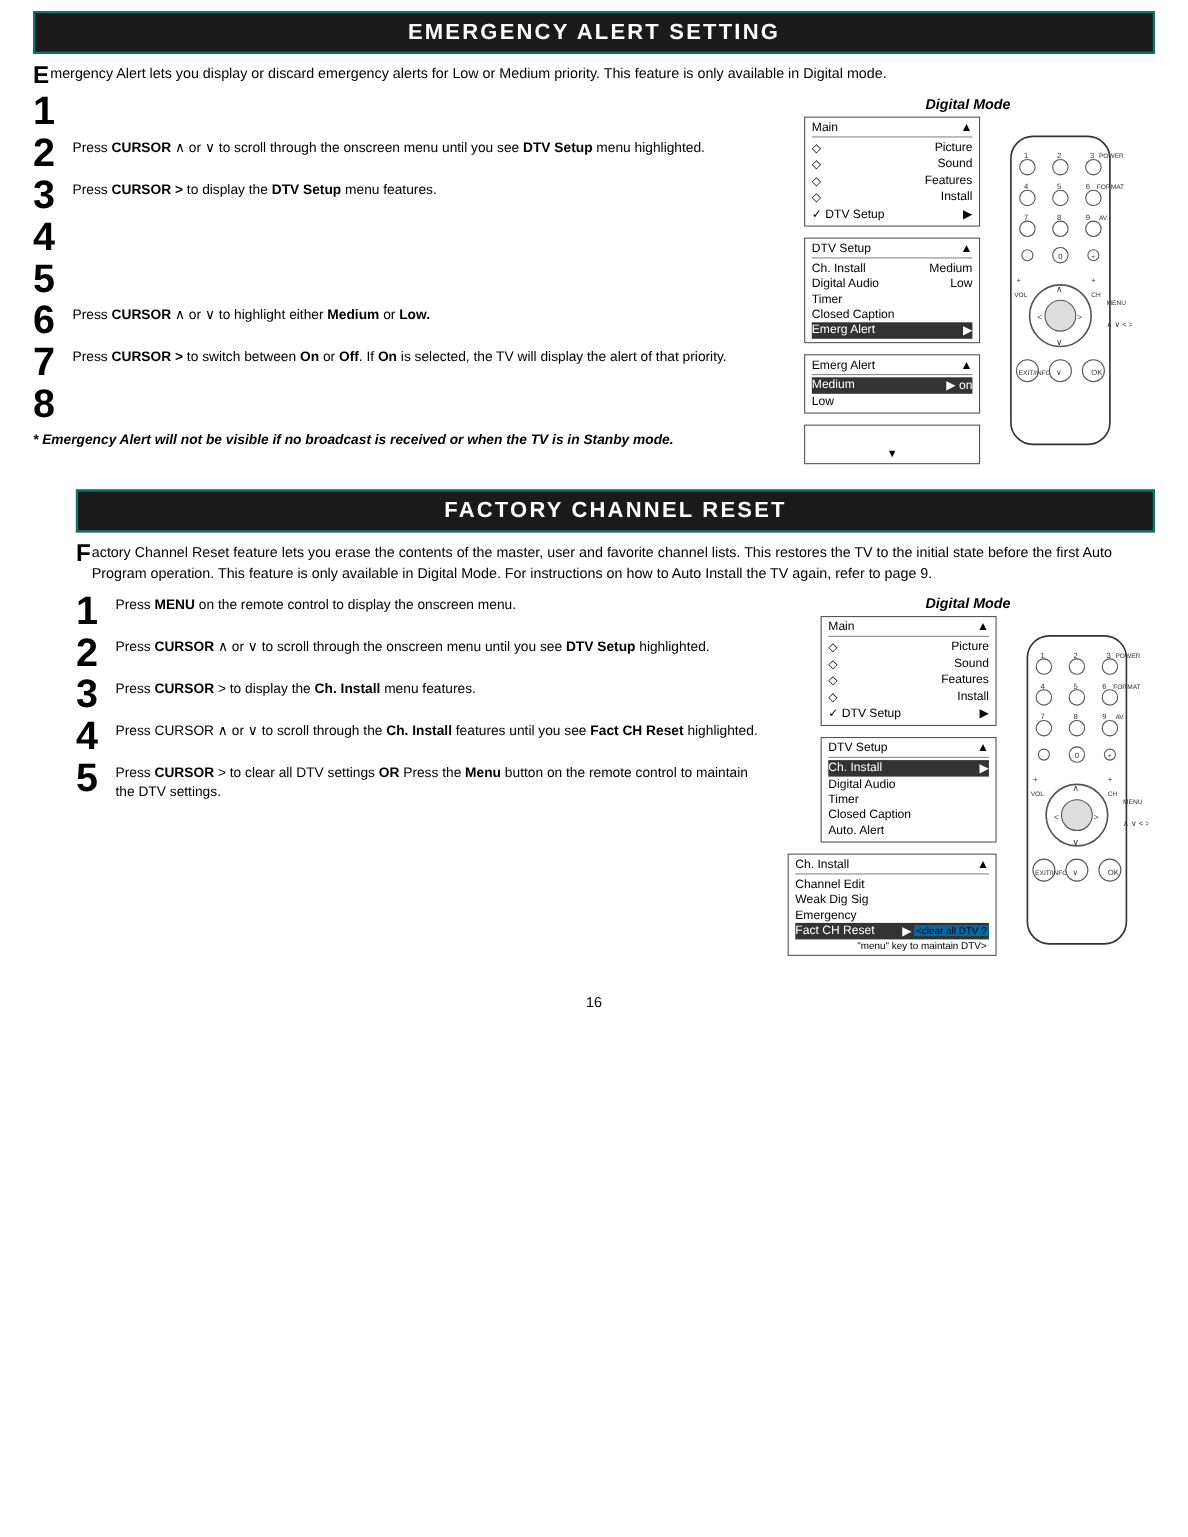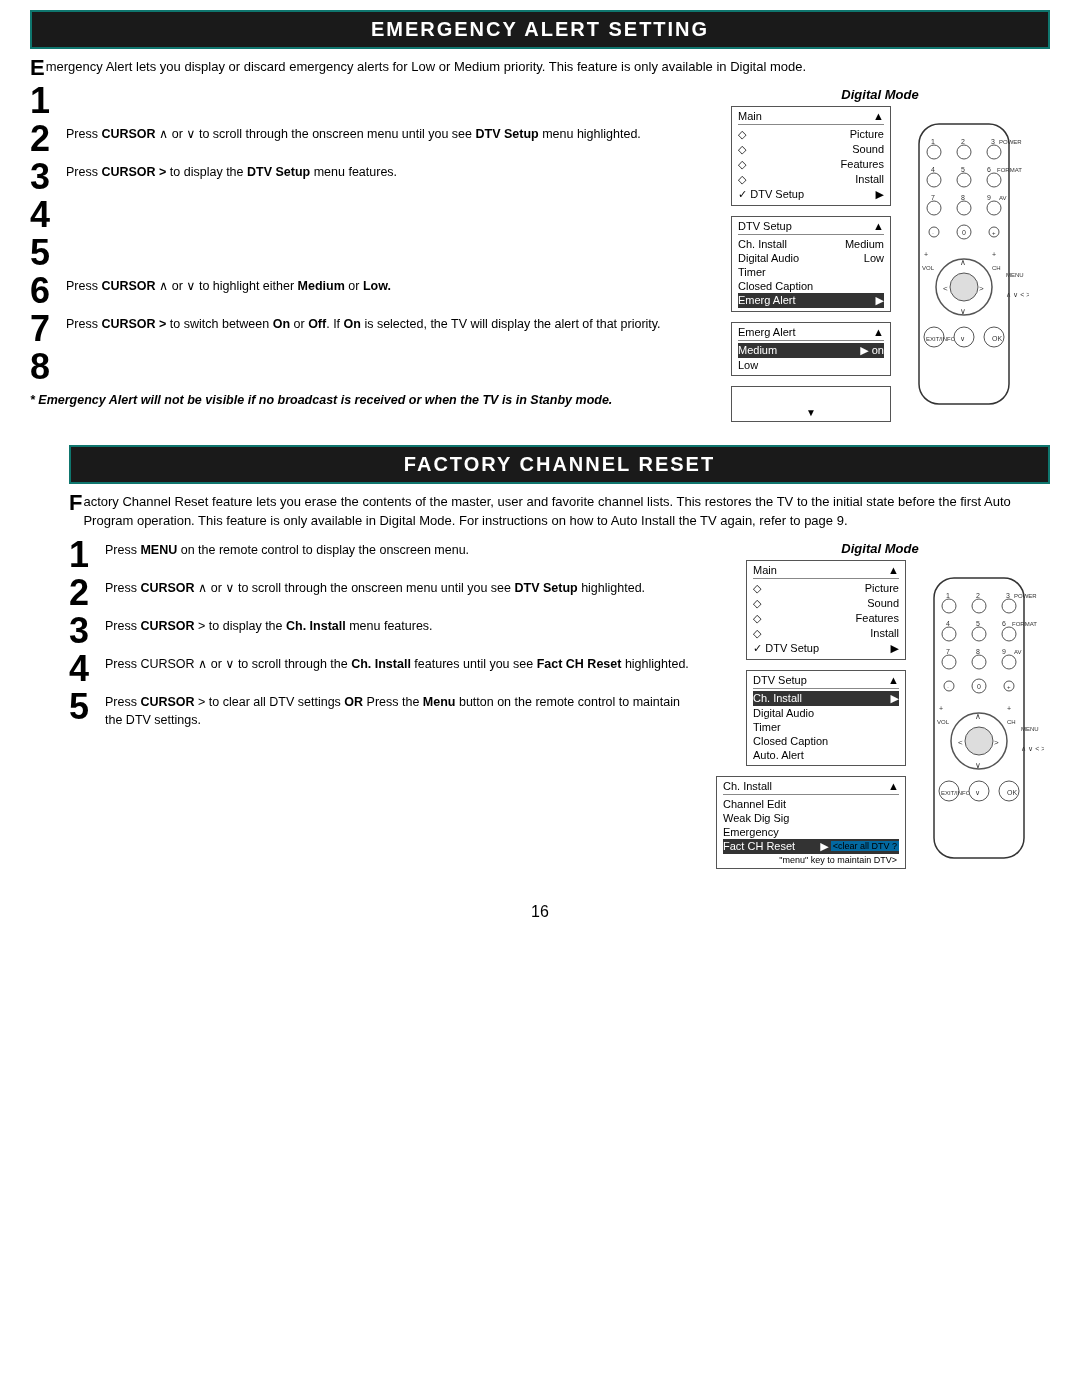--- a/index.html
+++ b/index.html
@@ -131,21 +131,21 @@
 
     
     .section-gap {
       margin-bottom: 14px;
       margin-left: 39px;
     }
 
     
     .page-num {
       text-align: center;
-      font-size: 16px;
+      font-size: 13px;
       margin-top: 10px;
     }
 
     
     .diagram-inner {
       display: flex;
       flex-direction: row;
       gap: 8px;
       align-items: flex-start;
     }

